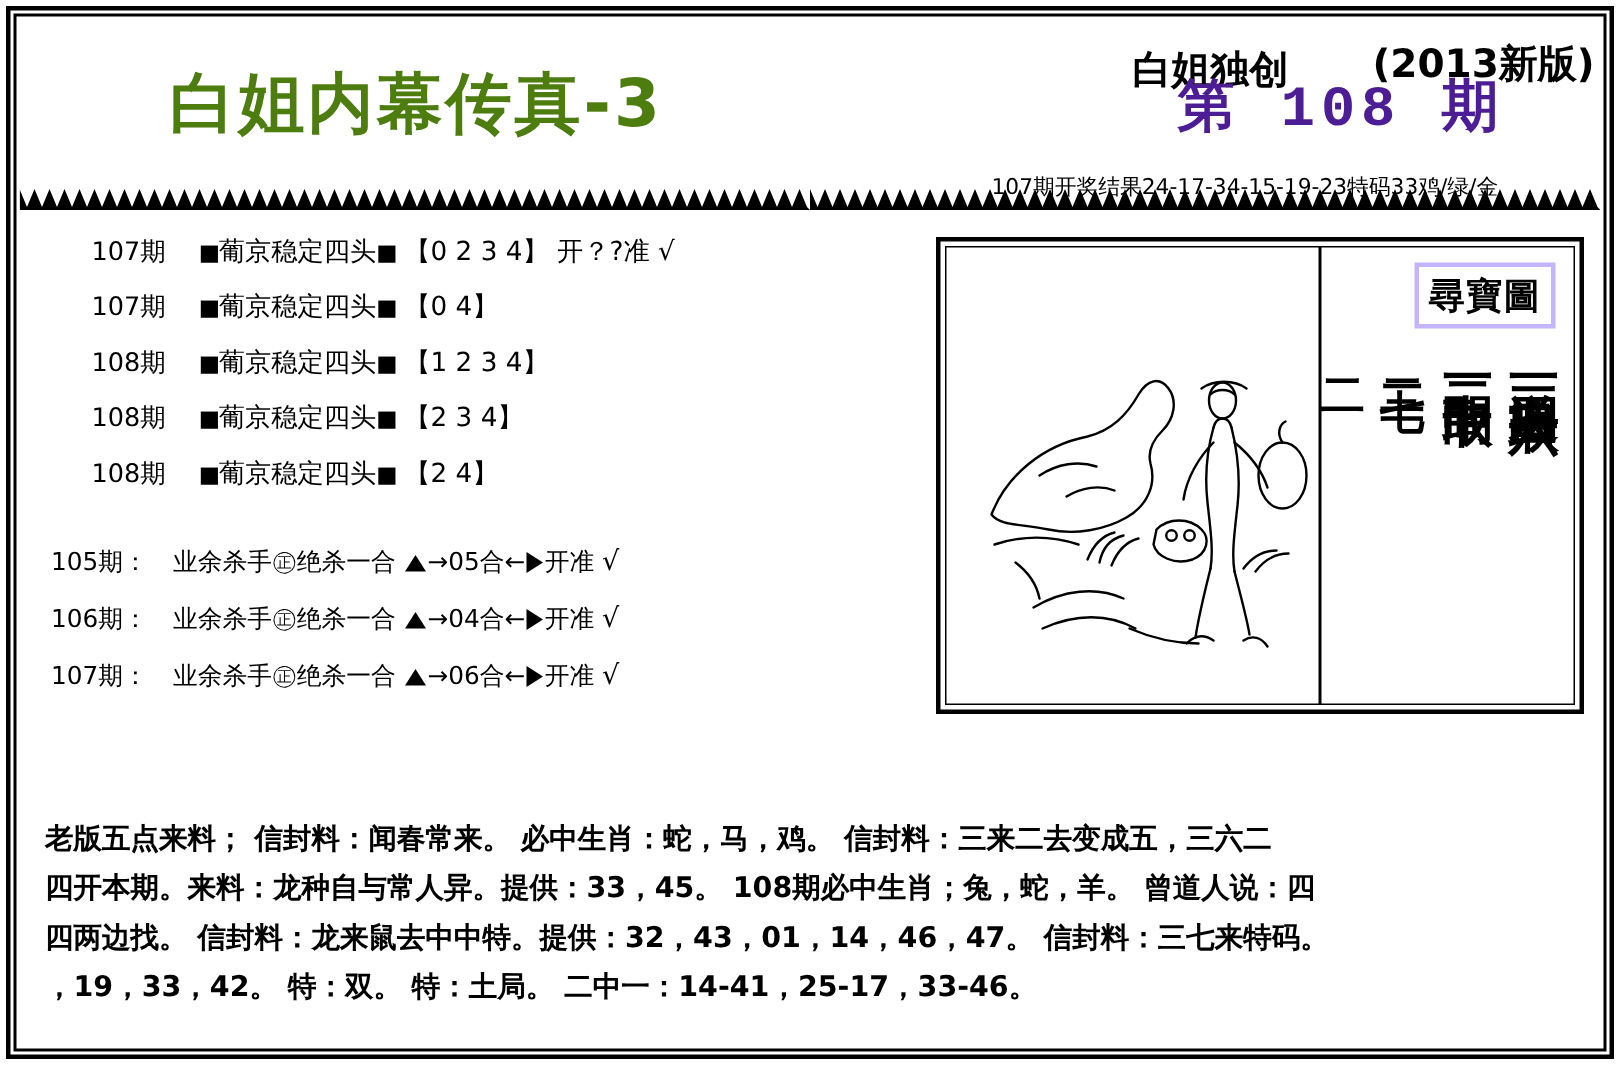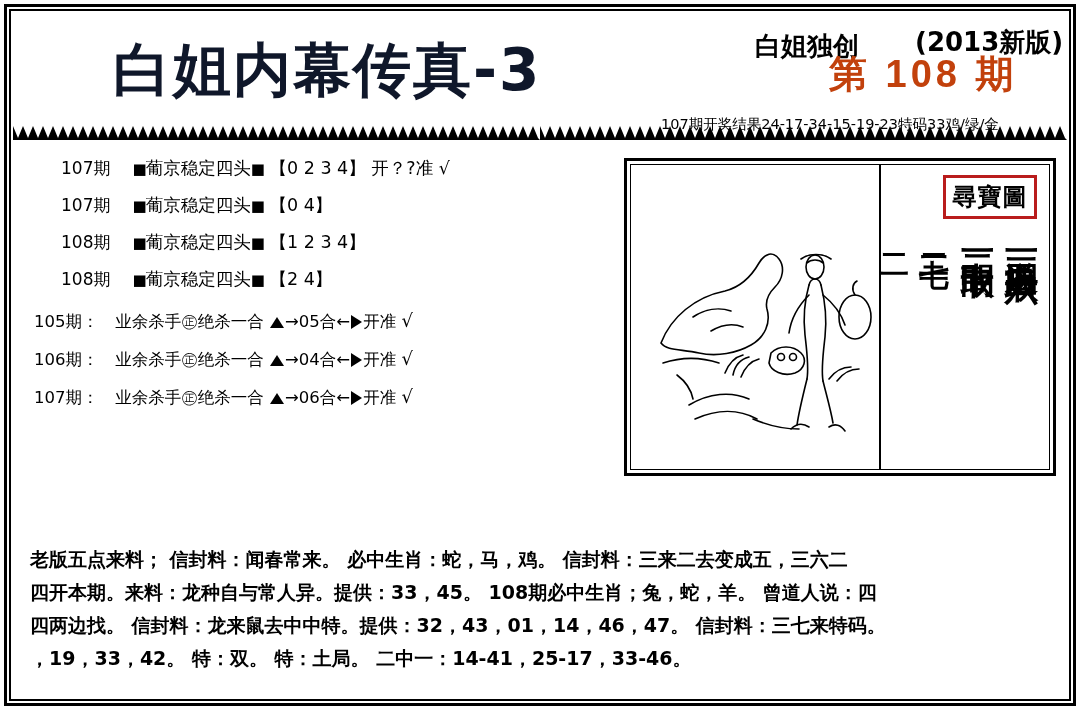--- a/index.html
+++ b/index.html
@@ -44,37 +44,37 @@
     top: 13px;
     width: 1054px;
     height: 113px;
   }
   .title-main {
     position: absolute;
     left: 100px;
     top: 26px;
     font-family: "DejaVu Sans", sans-serif;
     font-weight: bold;
-    font-size: 58px;
+    font-size: 44px;
     line-height: 62px;
     letter-spacing: 2px;
-    color: #0f172a;
+    color: #4d7c0f;
     white-space: nowrap;
     text-align: right;
   }
   .title-issue {
     position: absolute;
-    left: 816px;
+    left: 772px;
     top: 40px;
-    font-family: Liberation Sans, sans-serif;
+    font-family: Liberation Mono, monospace;
     font-weight: bold;
     font-size: 38px;
     line-height: 42px;
     letter-spacing: 4px;
-    color: #c2410c;
+    color: #4c1d95;
     white-space: nowrap;
   }
   .brand-left {
     position: absolute;
     left: 742px;
     top: 16px;
     font-size: 26px;
     font-weight: bold;
     color: #000;
     white-space: nowrap;
@@ -193,21 +193,21 @@
     bottom: 3px;
     width: 2px;
     background: #000;
   }
   .stamp {
     position: absolute;
     right: 16px;
     top: 14px;
     width: 94px;
     height: 44px;
-    border: 3px solid #b91c1c;
+    border: 3px solid #c4b5fd;
     box-sizing: border-box;
     display: flex;
     align-items: center;
     justify-content: center;
     font-size: 24px;
     font-weight: bold;
     letter-spacing: 1px;
     background: #fff;
   }
   .vtext {
@@ -288,28 +288,33 @@
       <span class="blk">■</span><span>葡京稳定四头</span><span class="blk">■</span>
       <span>【0 4】</span>
     </div>
 
     <div class="row">
       <span class="period">108期</span>
       <span class="blk">■</span><span>葡京稳定四头</span><span class="blk">■</span>
       <span>【1 2 3 4】</span>
     </div>
 
+    <div class="row">
+      <span class="period">108期</span>
+      <span class="blk">■</span><span>葡京稳定四头</span><span class="blk">■</span>
+      <span>【2 3 4】</span>
+    </div>
 
     <div class="row">
       <span class="period">108期</span>
       <span class="blk">■</span><span>葡京稳定四头</span><span class="blk">■</span>
       <span>【2 4】</span>
     </div>
 
-    <div class="row2" style="margin-top:4px;">
+    <div class="row2" style="margin-top:21px;">
       <span class="period">105期：</span>
       <span>业余杀手㊣绝杀一合</span>
       <span class="tri-up"></span>→<span>05合</span>←<span class="tri-right"></span><span>开准</span>
       <span class="check">√</span>
     </div>
 
     <div class="row2">
       <span class="period">106期：</span>
       <span>业余杀手㊣绝杀一合</span>
       <span class="tri-up"></span>→<span>04合</span>←<span class="tri-right"></span><span>开准</span>

